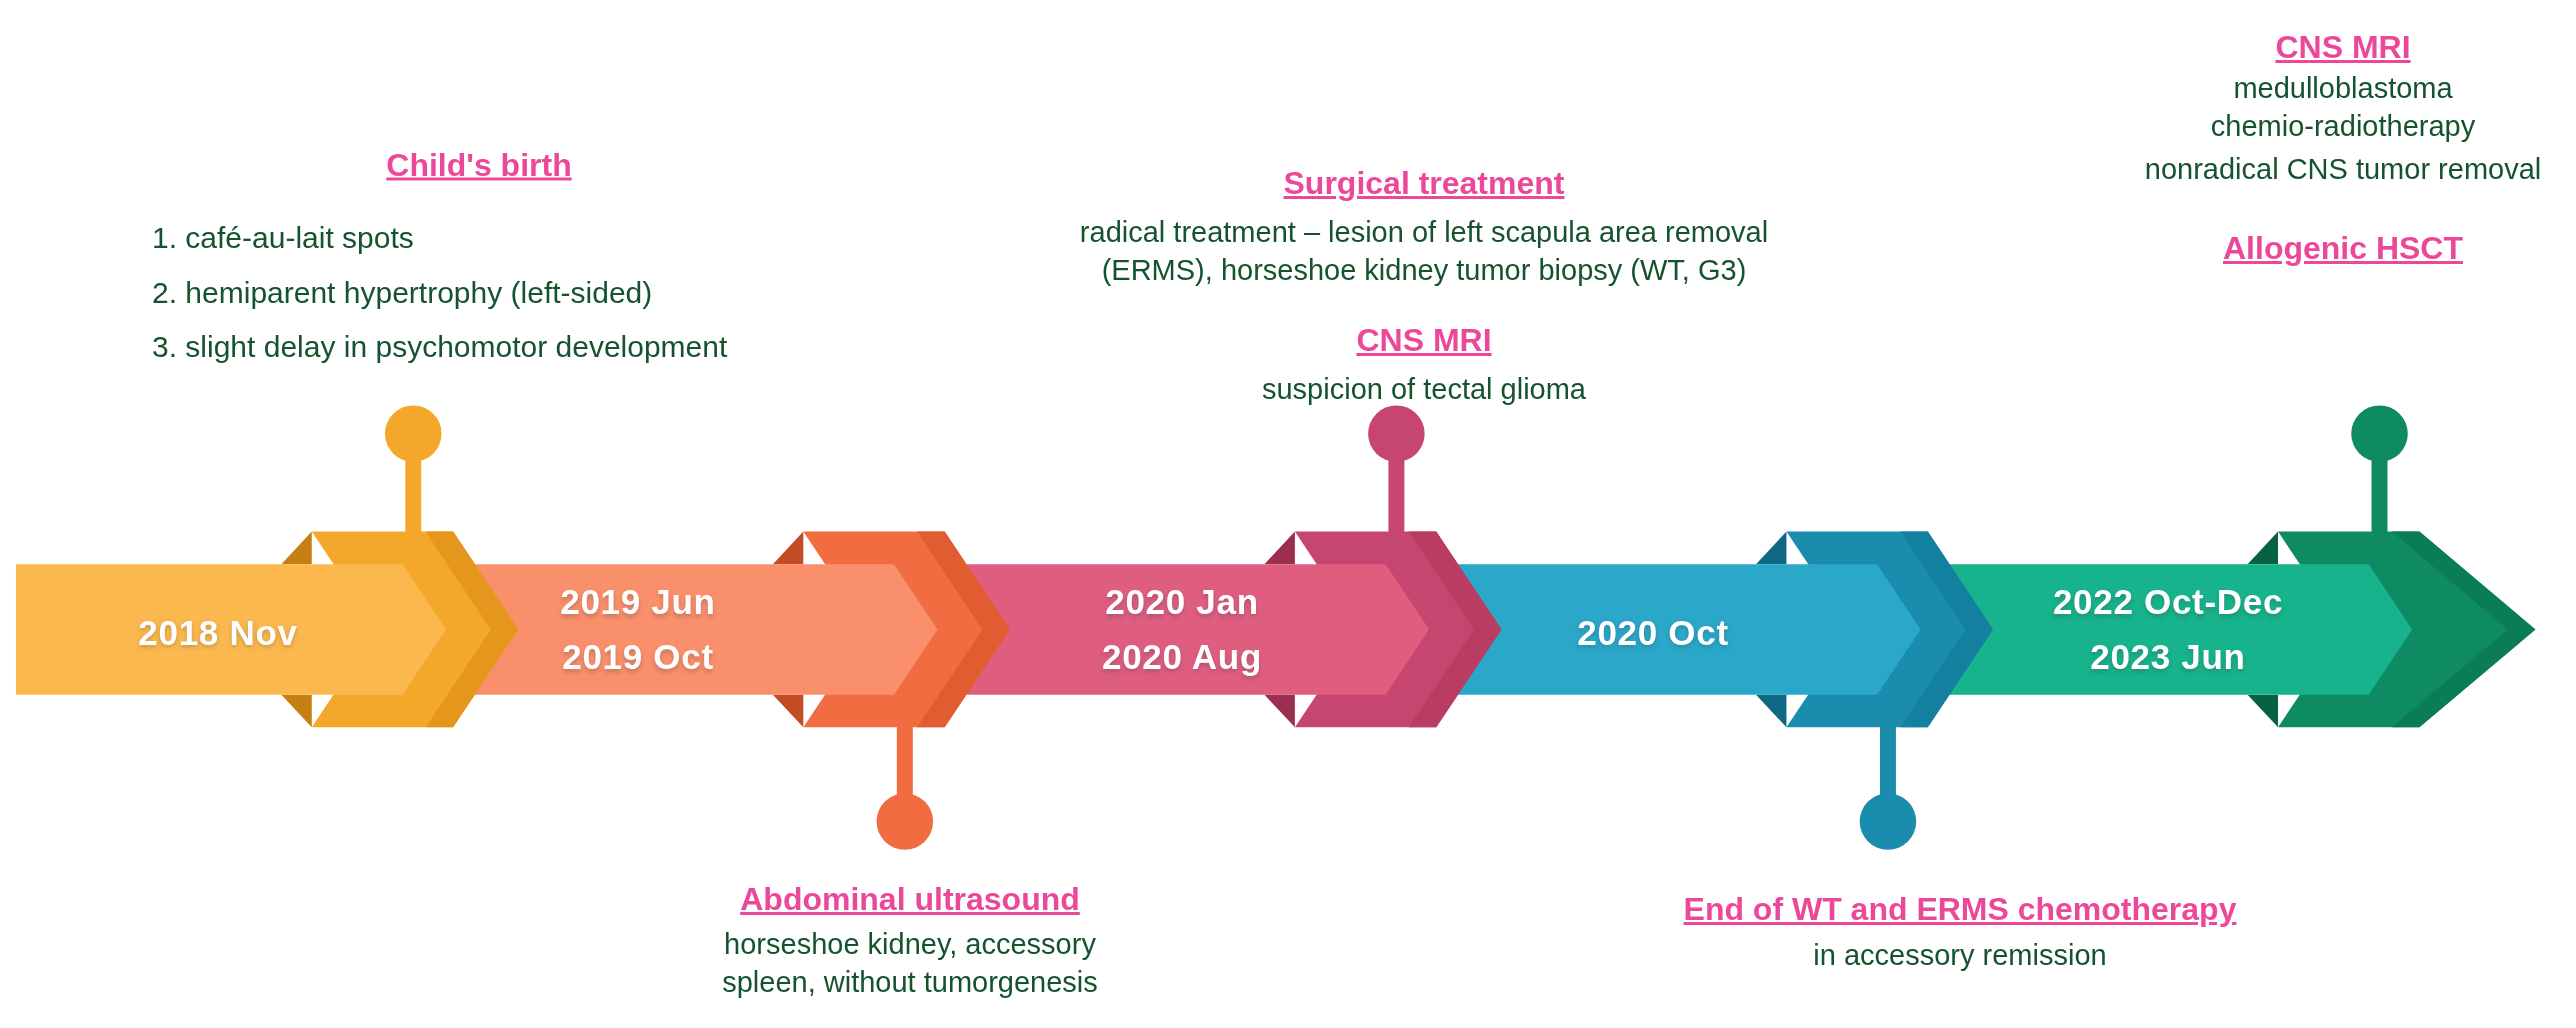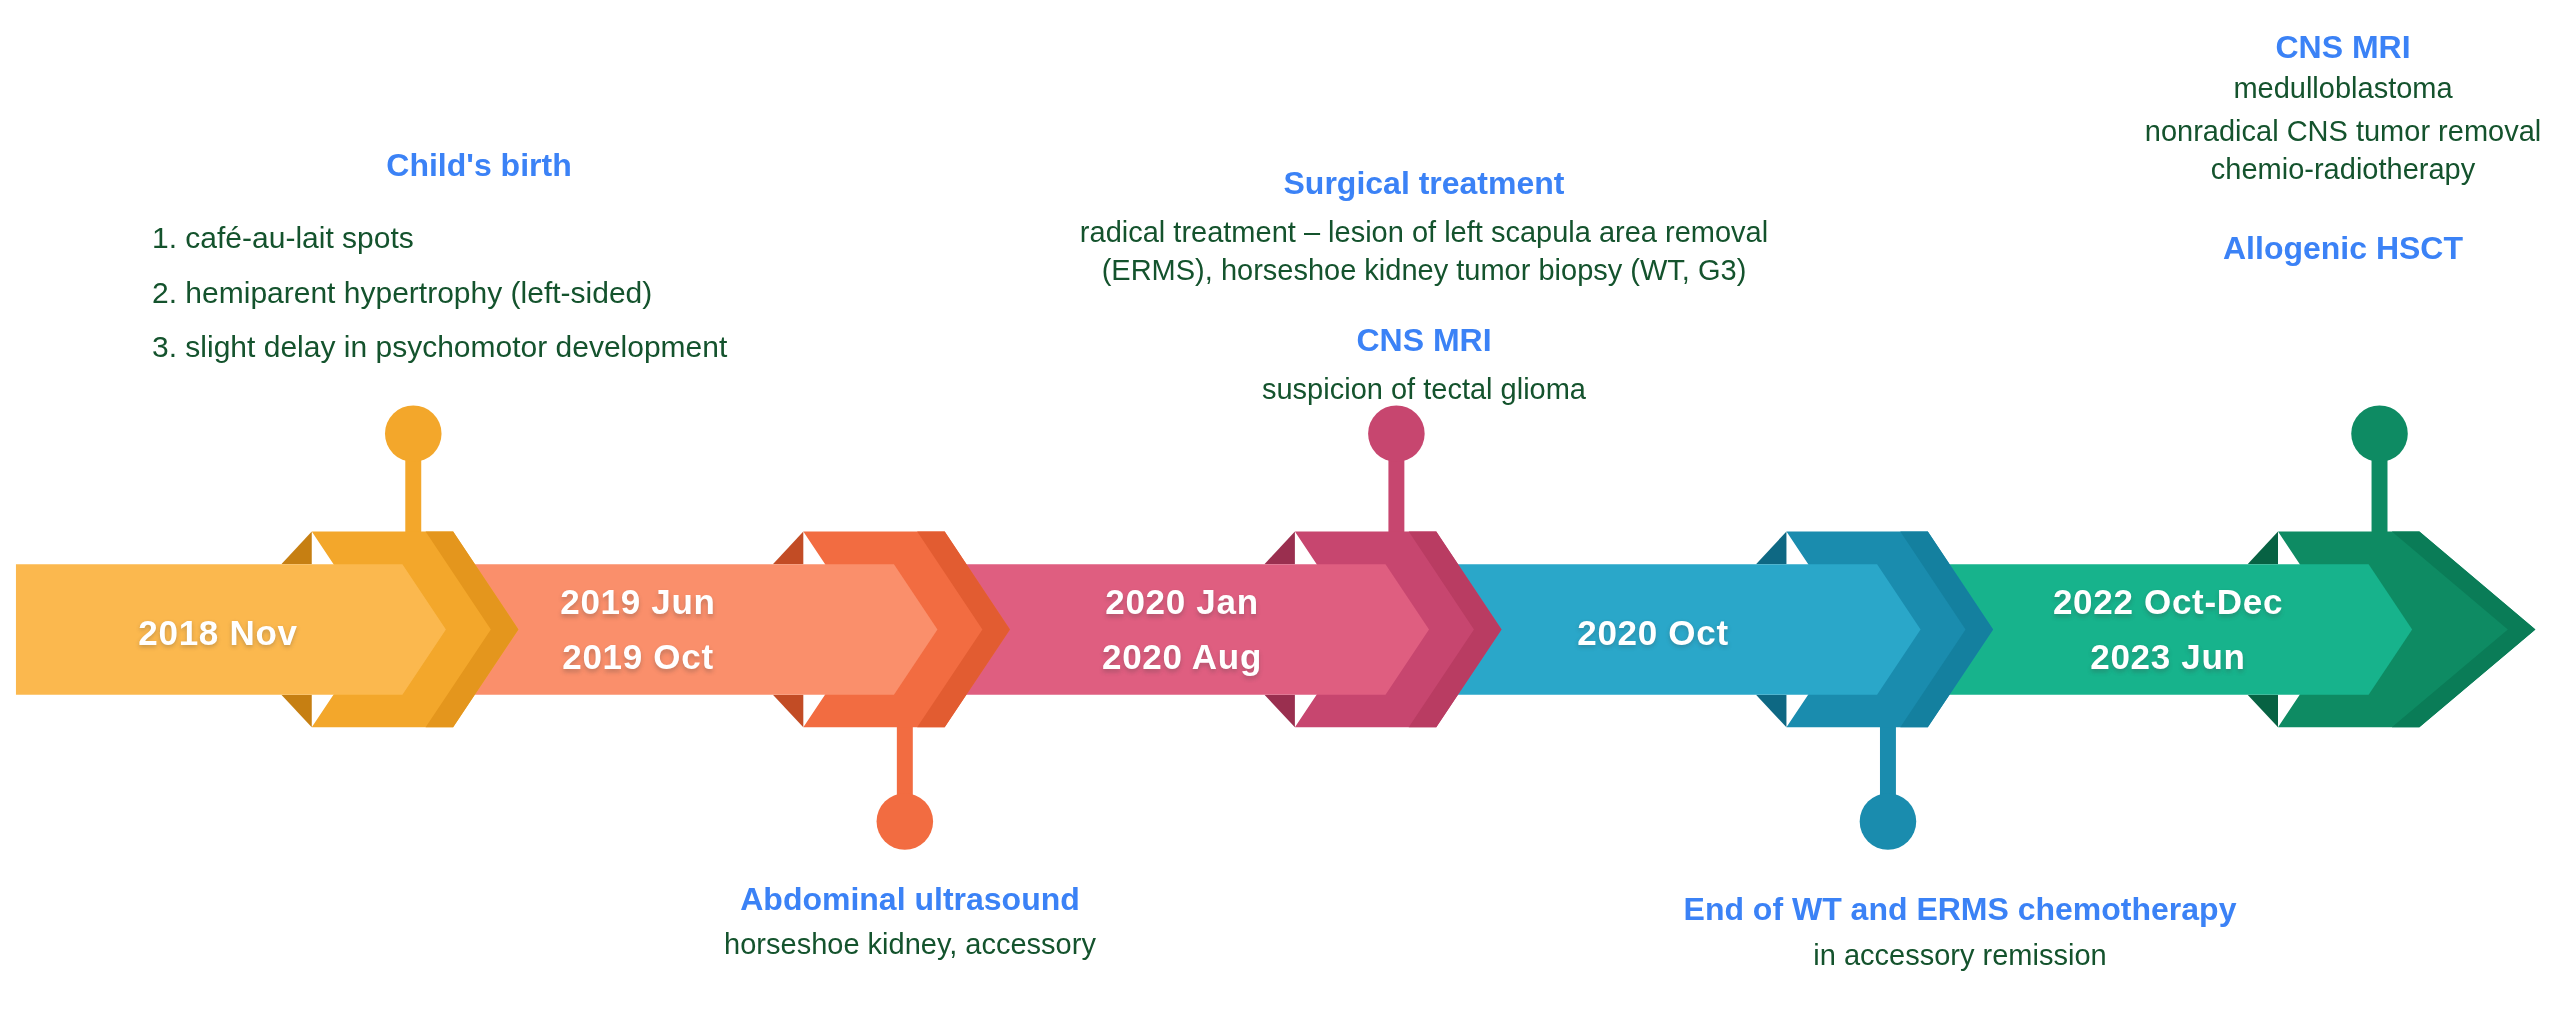--- a/index.html
+++ b/index.html
@@ -27,21 +27,22 @@
   .anno{
     position:absolute;
     transform:translateX(-50%);
     text-align:center;
     white-space:nowrap;
   }
   .t-title{
     font-weight:700;
     font-size:32px;
     line-height:39px;
-    color:#3b82f6;
+    color:#ec4899;
+    text-decoration:underline;
   }
   .t-body{
     font-size:29px;
     line-height:38px;
     color:#14532d;
   }
   .centered{transform:translate(-50%,-50%);position:absolute;white-space:nowrap;}
   .list{
     position:absolute;
     text-align:left;
@@ -152,28 +153,29 @@
     <div class="t-title">Surgical treatment</div>
     <div class="t-body mt14">radical treatment – lesion of left scapula area removal</div>
     <div class="t-body">(ERMS), horseshoe kidney tumor biopsy (WT, G3)</div>
     <div class="t-title mt44">CNS MRI</div>
     <div class="t-body mt14">suspicion of tectal glioma</div>
   </div>
 
   <div class="anno" style="left:2343px;top:27.6px;">
     <div class="t-title">CNS MRI</div>
     <div class="t-body mt4">medulloblastoma</div>
+    <div class="t-body">chemio-radiotherapy</div>
     <div class="t-body mt6">nonradical CNS tumor removal</div>
-    <div class="t-body">chemio-radiotherapy</div>
     <div class="t-title mt56">Allogenic HSCT</div>
   </div>
 
   <div class="anno" style="left:910px;top:880px;">
     <div class="t-title">Abdominal ultrasound</div>
     <div class="t-body mt8">horseshoe kidney, accessory</div>
+    <div class="t-body">spleen, without tumorgenesis</div>
   </div>
 
   <div class="anno" style="left:1960px;top:890px;">
     <div class="t-title">End of WT and ERMS chemotherapy</div>
     <div class="t-body mt10">in accessory remission</div>
   </div>
 
 </div>
 
 

